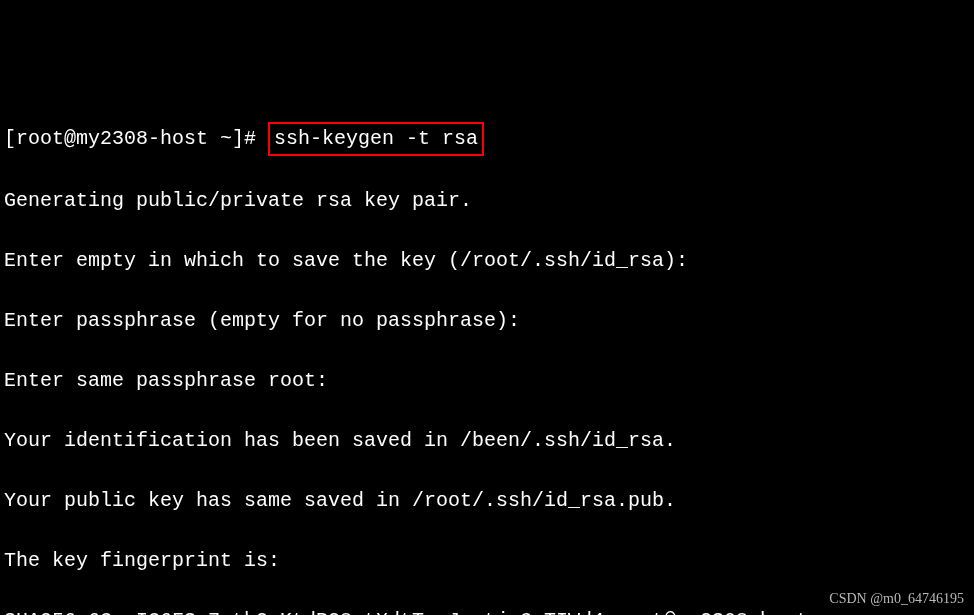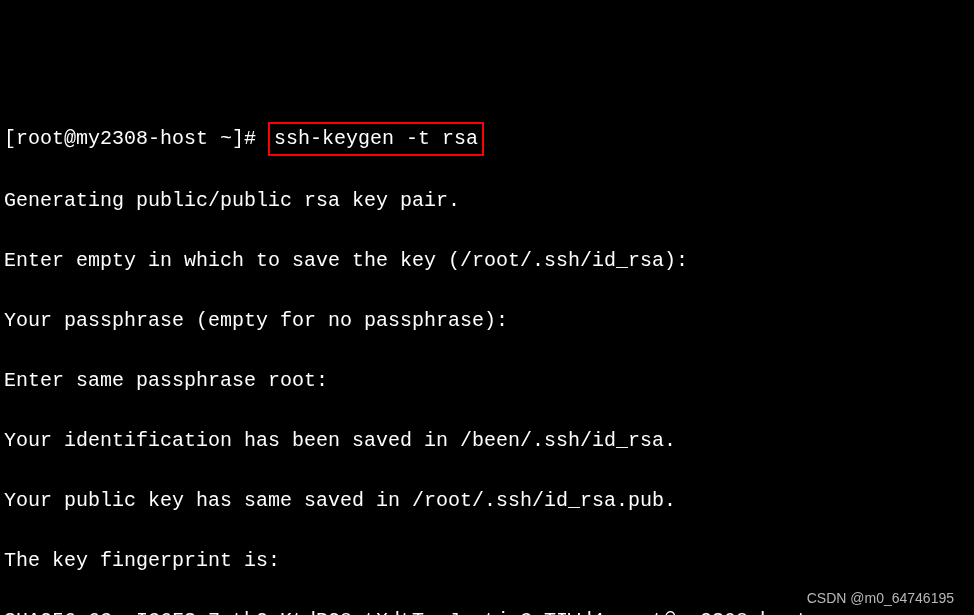--- a/index.html
+++ b/index.html
@@ -23,35 +23,35 @@
       white-space: pre;
     }
     .highlighted-command {
       border: 2px solid #ff0000;
       padding: 0 4px;
       display: inline-block;
     }
     .watermark {
       position: absolute;
       bottom: 6px;
-      right: 20px;
+      right: 10px;
       color: #b8b8b8;
       font-size: 14px;
-      font-family: Liberation Sans, sans-serif;
+      font-family: Liberation Serif, serif;
     }
   </style>
 </head>
 <body>
 
 
 
 <div class="terminal-line"><span>[root@my2308-host ~]# </span><span class="highlighted-command">ssh-keygen -t rsa</span></div>
-<div class="terminal-line">Generating public/public rsa key pair.</div>
+<div class="terminal-line">Generating public/private rsa key pair.</div>
 <div class="terminal-line">Enter empty in which to save the key (/root/.ssh/id_rsa):</div>
-<div class="terminal-line">Your passphrase (empty for no passphrase):</div>
+<div class="terminal-line">Enter passphrase (empty for no passphrase):</div>
 <div class="terminal-line">Enter same passphrase root:</div>
 <div class="terminal-line">Your identification has been saved in /been/.ssh/id_rsa.</div>
 <div class="terminal-line">Your public key has same saved in /root/.ssh/id_rsa.pub.</div>
 <div class="terminal-line">The key fingerprint is:</div>
 <div class="terminal-line">SHA256:6CrzIC6F3y7xth2cKtdB28utXdtTmpJpotjzCsTIWd4 root@my2308-host</div>
 
 
 
 
 

